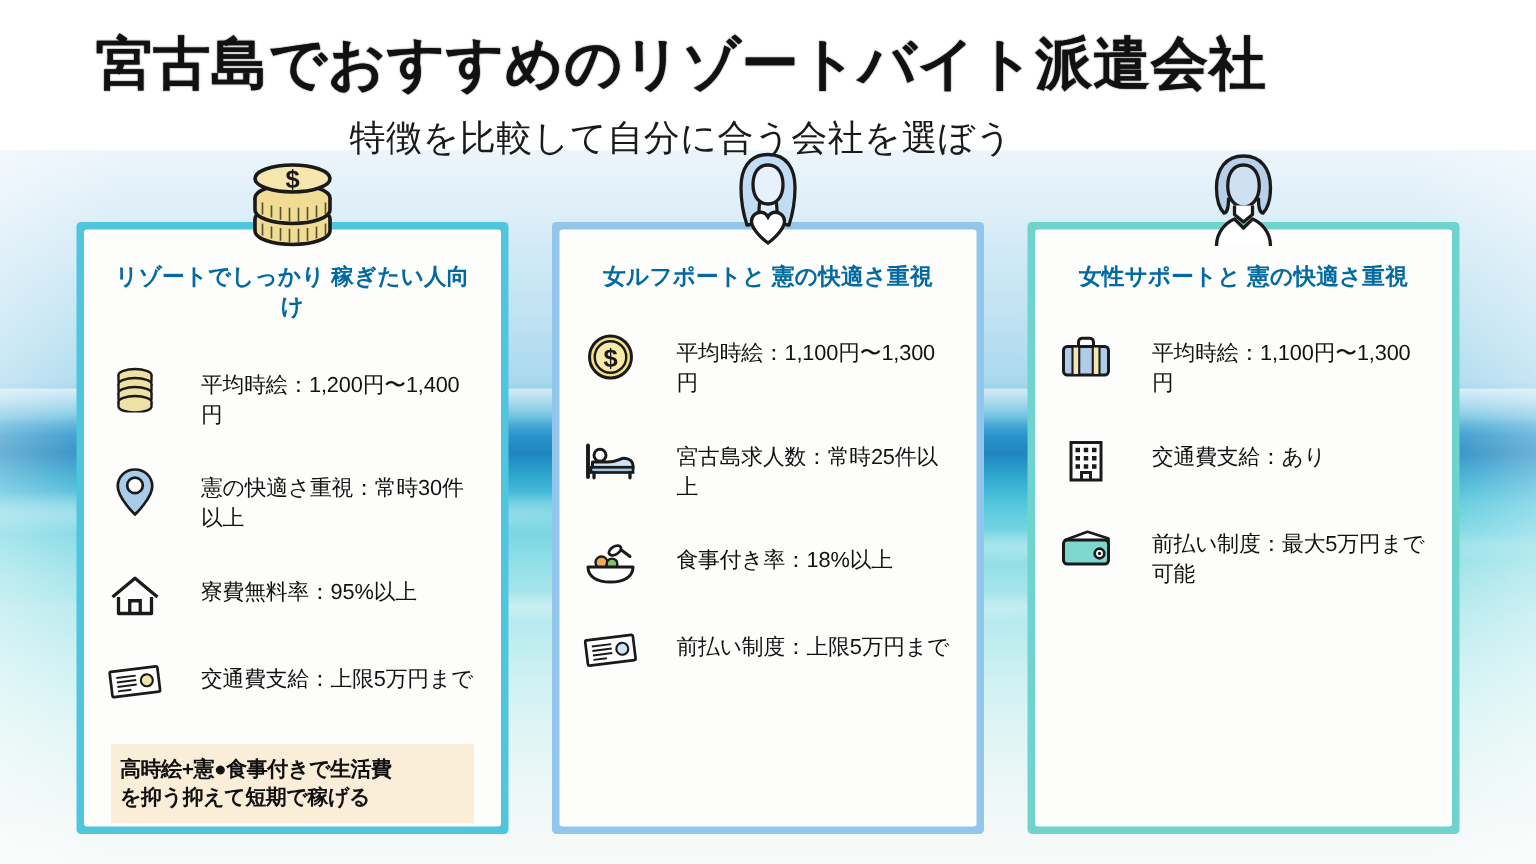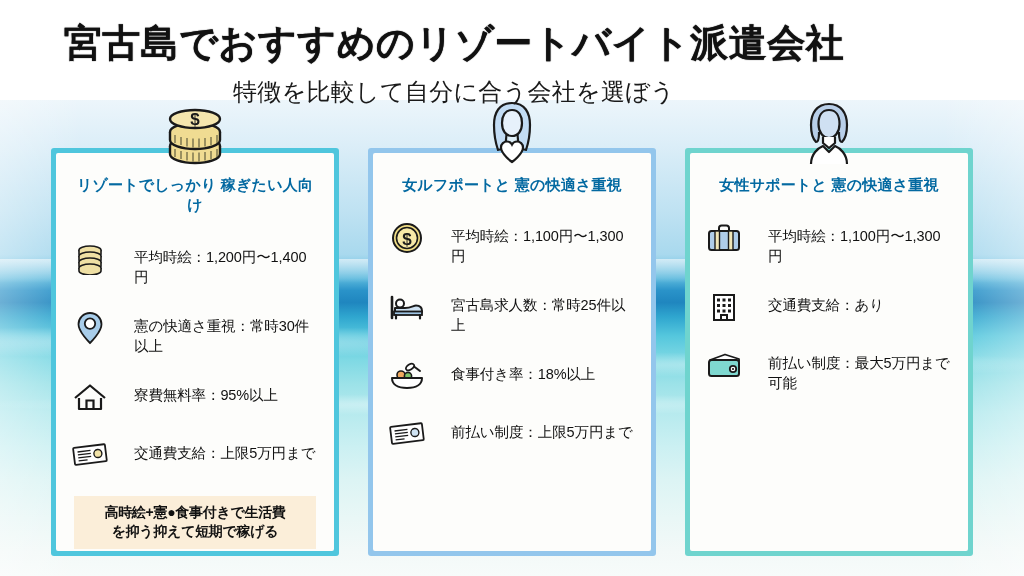--- a/index.html
+++ b/index.html
@@ -199,21 +199,21 @@
     letter-spacing: -0.1px;
     white-space: pre-line;
   }
 
   .card-note {
     background: #fbeed9;
     color: #111111;
     font-size: 14px;
     font-weight: 700;
     line-height: 1.42;
-    text-align: center;
+    text-align: left;
     padding: 7px 6px;
     margin: 0 2px 4px 2px;
     letter-spacing: -0.3px;
     white-space: pre-line;
   }
   .note-spacer { flex: 1; }
 </style>
 </head>
 <body>
 

